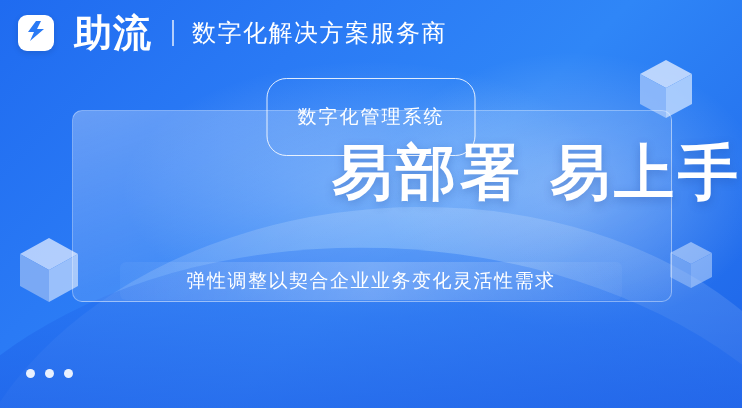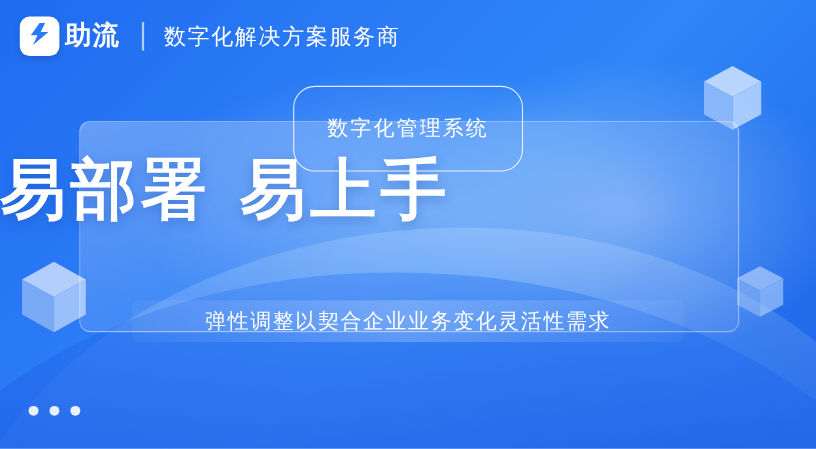--- a/index.html
+++ b/index.html
@@ -78,36 +78,36 @@
     width: 36px;
     height: 36px;
     border-radius: 9px;
     background: #ffffff;
     display: flex;
     align-items: center;
     justify-content: center;
     box-shadow: 0 2px 6px rgba(0,0,0,0.12);
   }
   .logo-text {
-    margin-left: 5px;
-    color: #ffffff;
-    font-size: 24px;
+    margin-left: 20px;
+    color: #ffffff;
+    font-size: 38px;
     font-weight: bold;
     letter-spacing: 1px;
     line-height: 1;
   }
   .divider-v {
     width: 2px;
     height: 26px;
     background: rgba(255,255,255,0.65);
     margin: 0 18px 0 20px;
   }
   .tagline {
     color: #ffffff;
-    font-size: 20px;
+    font-size: 24px;
     letter-spacing: 1.5px;
     font-weight: 500;
   }
 
   
   .pill {
     position: absolute;
     top: 78px;
     left: 50%;
     transform: translateX(-50%);
@@ -131,21 +131,21 @@
     border-radius: 10px;
     background: linear-gradient(160deg, rgba(255,255,255,0.30) 0%, rgba(255,255,255,0.12) 45%, rgba(255,255,255,0.05) 100%);
     border: 1px solid rgba(255,255,255,0.35);
     z-index: 6;
   }
   .headline {
     position: absolute;
     left: 0;
     right: 0;
     top: 143px;
-    text-align: left;
+    text-align: right;
     color: #ffffff;
     font-size: 60px;
     font-weight: bold;
     letter-spacing: 4px;
     line-height: 1;
     z-index: 7;
     text-shadow: 0 3px 10px rgba(20,60,150,0.30);
   }
   .headline .gap { display: inline-block; width: 26px; }
 
@@ -154,21 +154,20 @@
     left: 120px;
     top: 262px;
     width: 502px;
     height: 38px;
     border-radius: 6px;
     background: linear-gradient(90deg, rgba(255,255,255,0.04), rgba(255,255,255,0.22), rgba(255,255,255,0.04));
     display: flex;
     align-items: center;
     justify-content: center;
     z-index: 7;
-    margin-top: 11px;
   }
   .subbar span {
     color: #ffffff;
     font-size: 19px;
     letter-spacing: 1.5px;
   }
 
   
   .cta {
     position: absolute;

